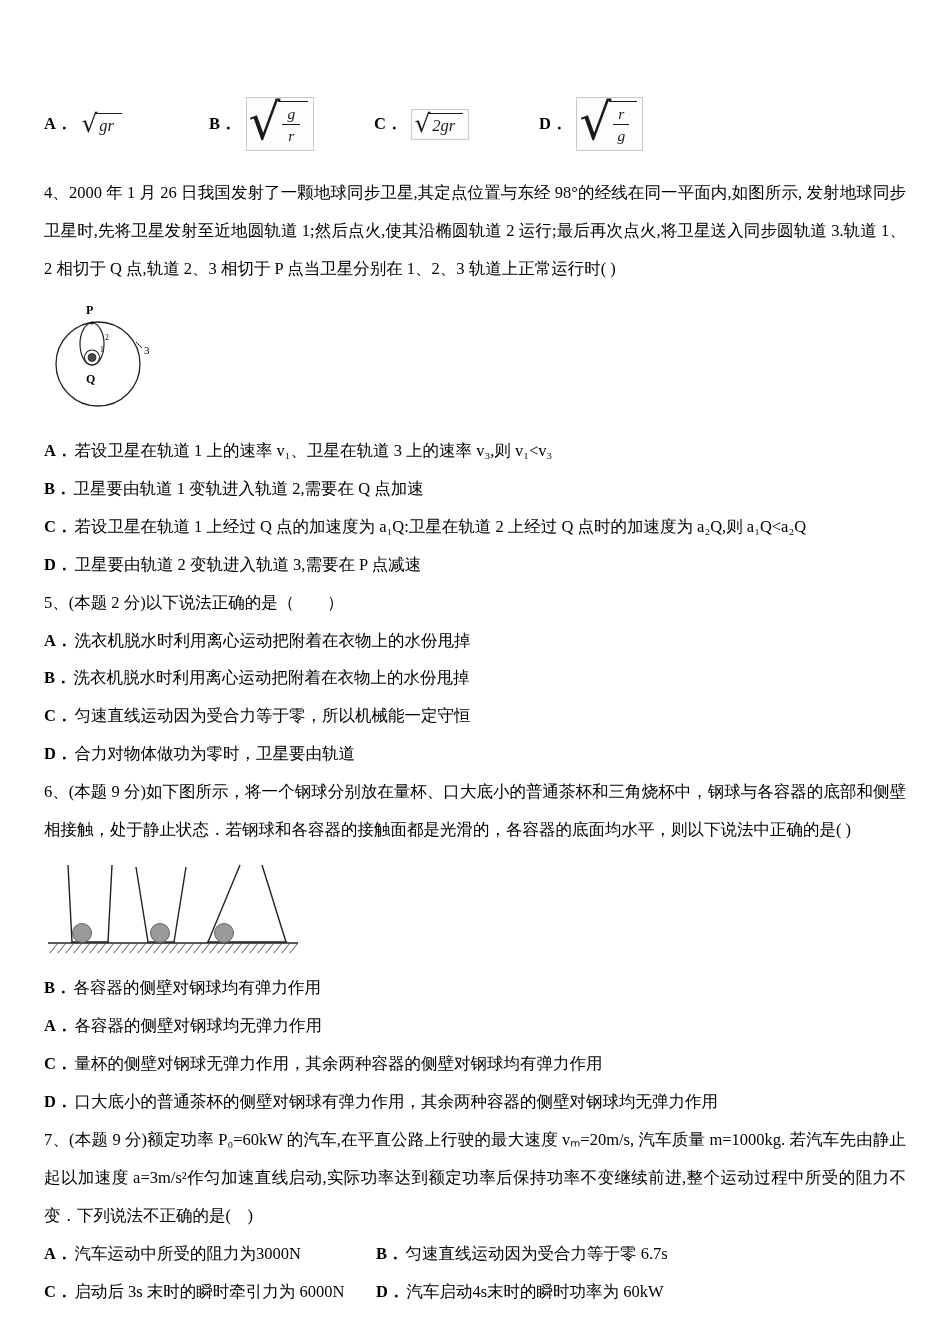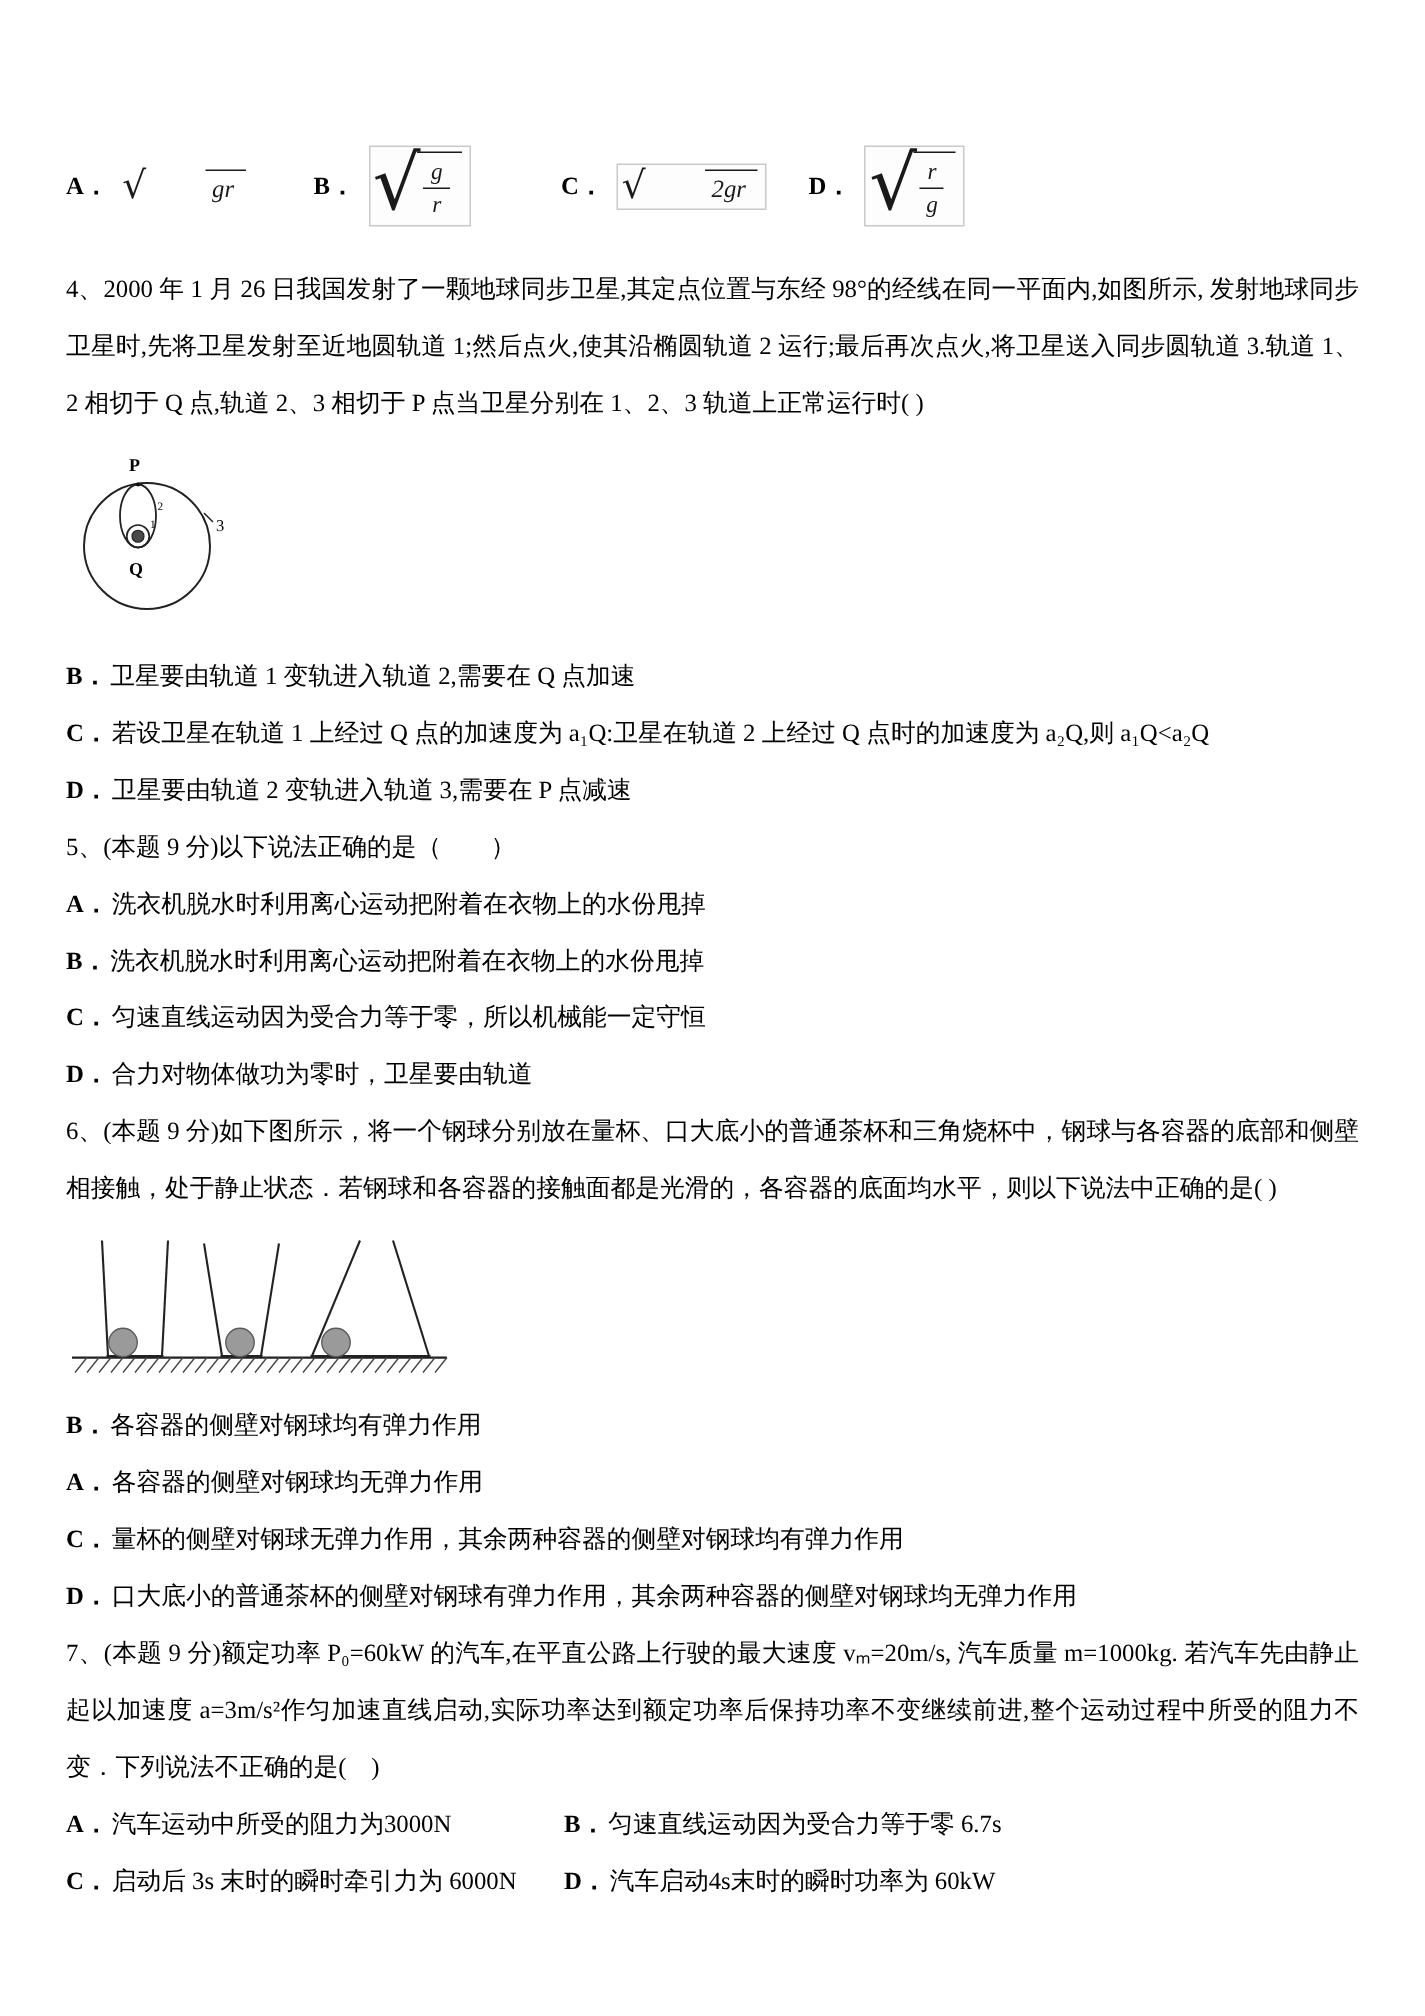--- a/index.html
+++ b/index.html
@@ -8,21 +8,21 @@
   .page { width:950px; height:1344px; padding:92px 44px 0 44px; overflow:hidden; background:#fff; }
 
   
   .formula-row { display:flex; align-items:center; height:64px; margin-bottom:18px; }
   .f-item { width:165px; display:flex; align-items:center; }
   .f-label { font-weight:bold; margin-right:9px; }
   .sqrt { display:inline-flex; align-items:flex-start; }
   .rad { font-family:"DejaVu Sans",sans-serif; font-size:25px; line-height:1; display:inline-block; margin-right:-2px; margin-top:-2px; color:#1a1a1a; }
   .sqrt.tall .rad { font-size:50px; margin-top:-4px; }
   .vinc { border-top:1.6px solid #1a1a1a; padding:2px 8px 0 4px; color:#1a1a1a; }
-  .ital { font-style:italic;margin-left:42px; }
+  .ital { font-style:italic; }
   .frac { display:inline-flex; flex-direction:column; align-items:center; line-height:1.25; font-size:15.5px; font-style:italic; }
   .frac .num { border-bottom:1.3px solid #1a1a1a; padding:0 5px 1px; }
   .frac .den { padding-top:1px; }
   .boxed { border:1px solid #c9c9c9; padding:3px 5px 3px 2px; background:#fdfdfd; }
 
   
   .para { line-height:2.3; text-align:justify;font-family:Liberation Serif, serif; }
   .options { }
   .option-line { line-height:2.3; }
   .opt-label { font-weight:bold; margin-right:2px; }
@@ -92,26 +92,27 @@
       <text x="38" y="20" font-size="12" font-weight="bold" fill="#000">P</text>
       <text x="38" y="89" font-size="12" font-weight="bold" fill="#000">Q</text>
       <text x="52" y="58" font-size="7.5" fill="#000">1</text>
       <text x="57" y="46" font-size="7.5" fill="#000">2</text>
       <line x1="88" y1="48" x2="94" y2="54" stroke="#222" stroke-width="1"></line>
       <text x="96" y="60" font-size="11" fill="#000">3</text>
     </svg>
   </div>
 
   <div class="options">
+    <div class="option-line"><span class="opt-label">A．</span><span>若设卫星在轨道 1 上的速率 v₁、卫星在轨道 3 上的速率 v₃,则 v₁&lt;v₃</span></div>
     <div class="option-line"><span class="opt-label">B．</span><span>卫星要由轨道 1 变轨进入轨道 2,需要在 Q 点加速</span></div>
     <div class="option-line"><span class="opt-label">C．</span><span>若设卫星在轨道 1 上经过 Q 点的加速度为 a₁Q:卫星在轨道 2 上经过 Q 点时的加速度为 a₂Q,则 a₁Q&lt;a₂Q</span></div>
     <div class="option-line"><span class="opt-label">D．</span><span>卫星要由轨道 2 变轨进入轨道 3,需要在 P 点减速</span></div>
   </div>
 
-  <p class="stem-line">5、(本题 9 分)以下说法正确的是（　　）</p>
+  <p class="stem-line">5、(本题 2 分)以下说法正确的是（　　）</p>
   <div class="options">
     <div class="option-line"><span class="opt-label">A．</span><span>洗衣机脱水时利用离心运动把附着在衣物上的水份甩掉</span></div>
     <div class="option-line"><span class="opt-label">B．</span><span>洗衣机脱水时利用离心运动把附着在衣物上的水份甩掉</span></div>
     <div class="option-line"><span class="opt-label">C．</span><span>匀速直线运动因为受合力等于零，所以机械能一定守恒</span></div>
     <div class="option-line"><span class="opt-label">D．</span><span>合力对物体做功为零时，卫星要由轨道</span></div>
   </div>
 
   <p class="para">6、(本题 9 分)如下图所示，将一个钢球分别放在量杯、口大底小的普通茶杯和三角烧杯中，钢球与各容器的底部和侧壁相接触，处于静止状态．若钢球和各容器的接触面都是光滑的，各容器的底面均水平，则以下说法中正确的是( )</p>
 
   <div class="containers-figure">

